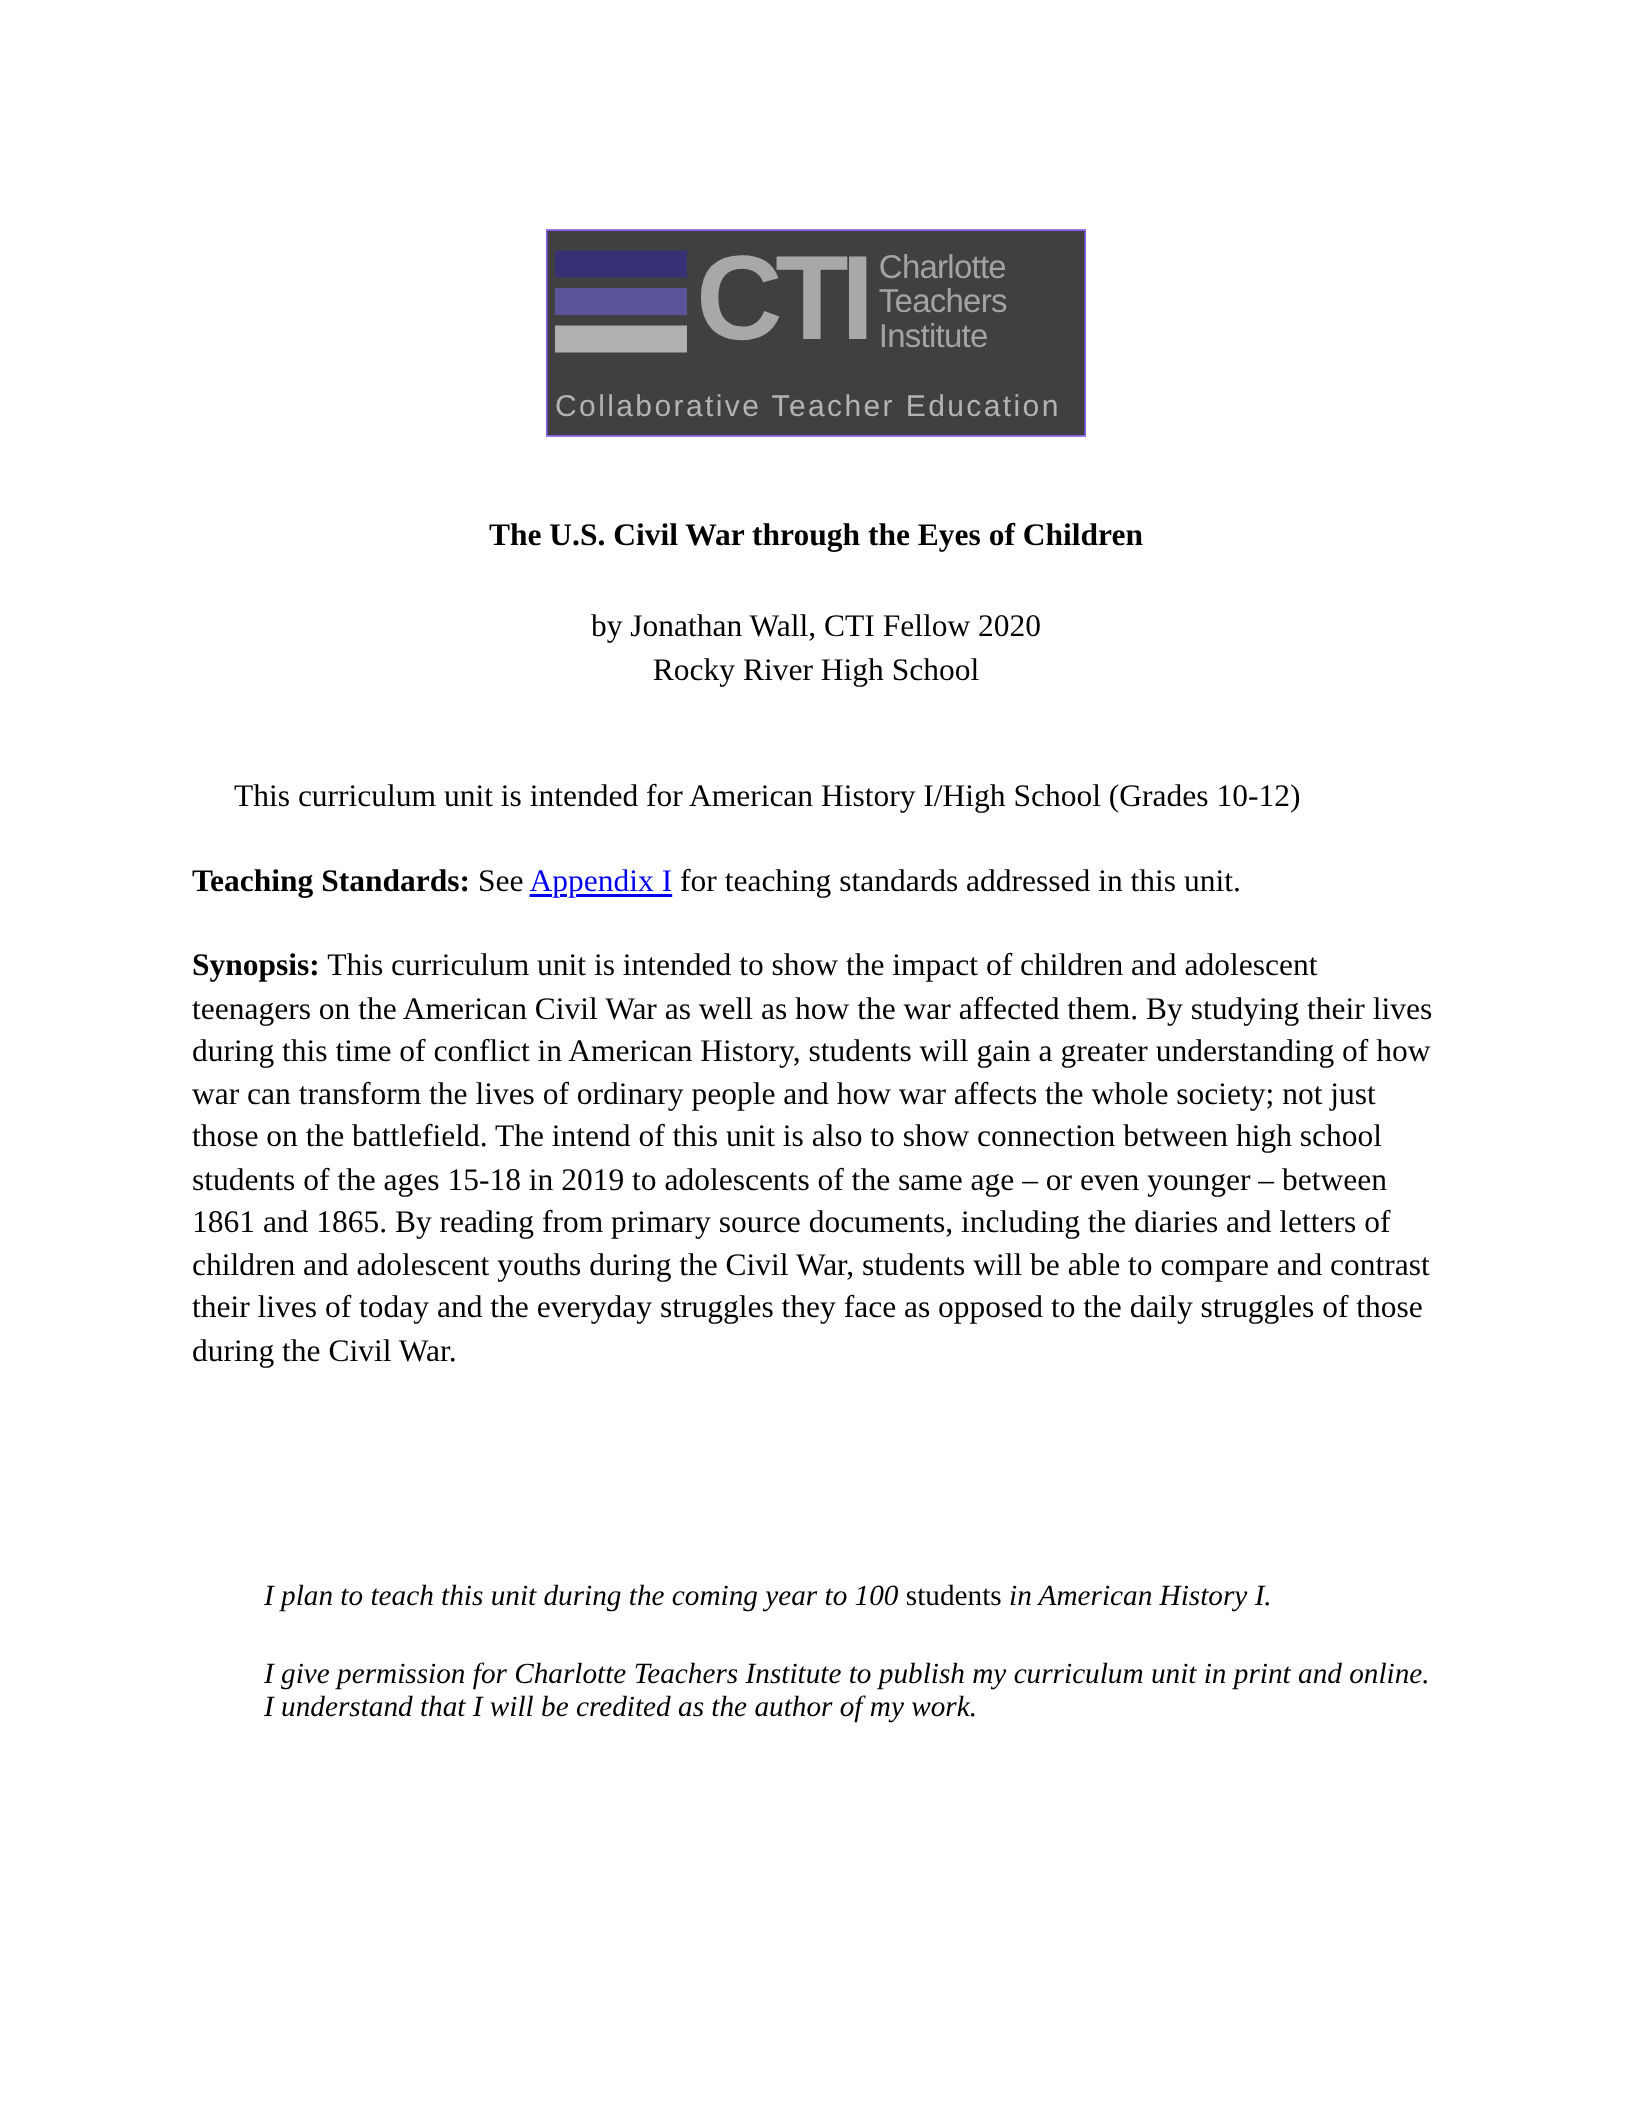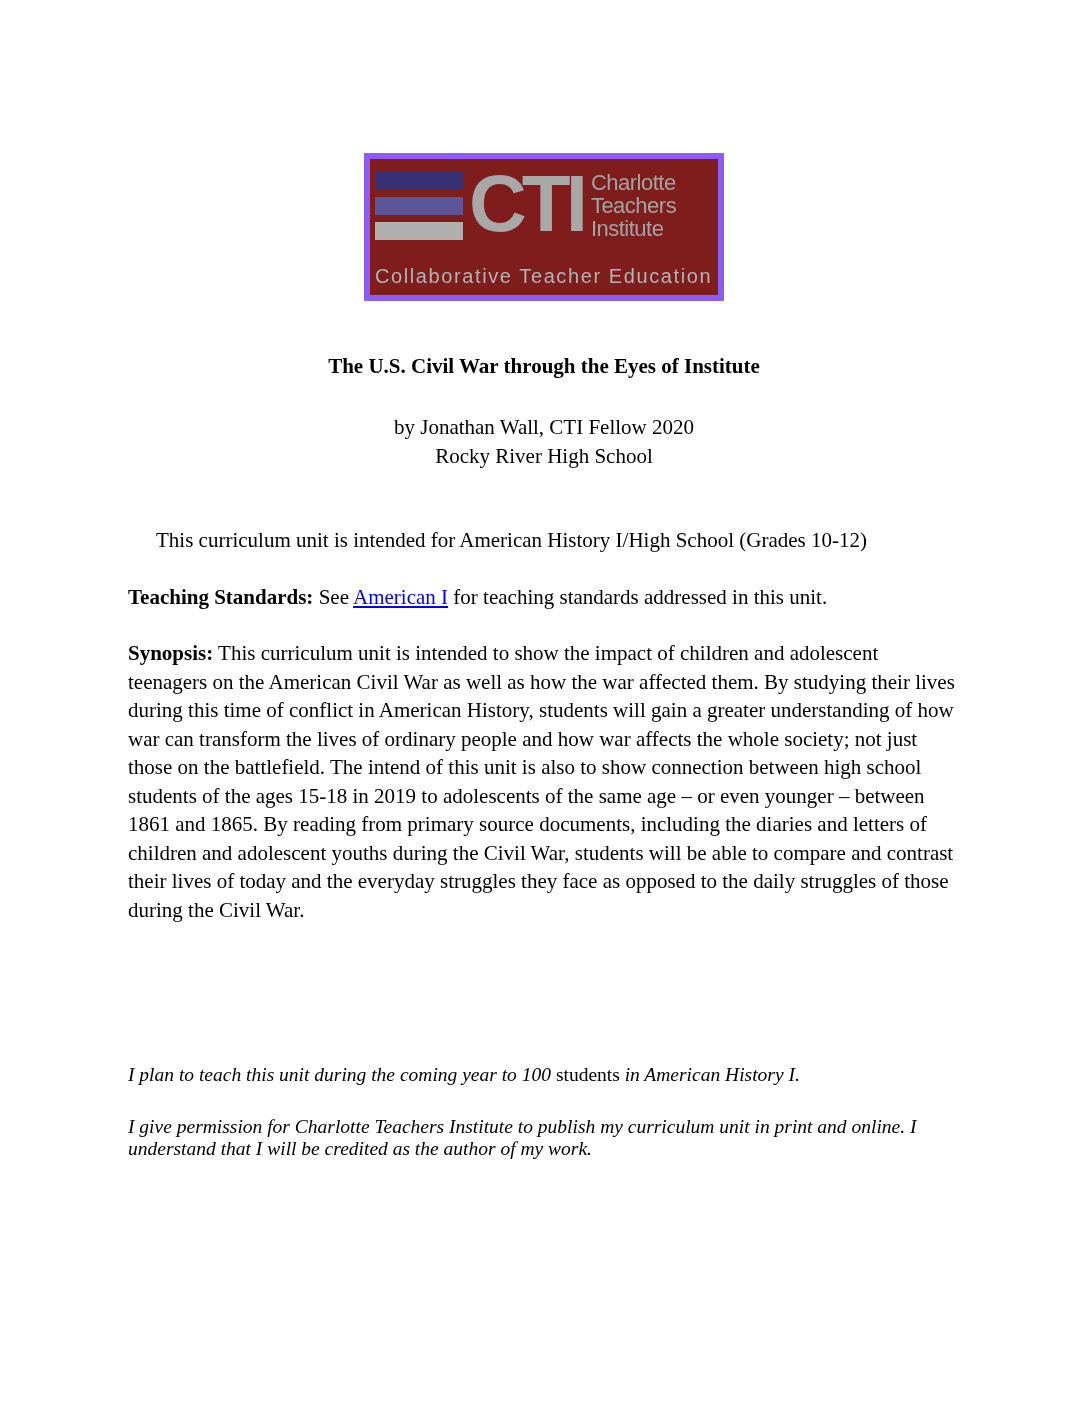--- a/index.html
+++ b/index.html
@@ -11,23 +11,23 @@
     overflow: hidden;
     font-family: "Liberation Serif", serif;
     font-size: 21px;
     color: #000000;
   }
 
   
   .logo-box {
     width: 360px;
     margin: 153px auto 0 auto;
-    border: 6px solid #8b5cf6;
+    border: 1px solid #8b5cf6;
     padding: 11px 6px 7px 5px;
-    background: #7f1d1d;
+    background: #404040;
   }
   .logo-top { display: flex; align-items: flex-start; }
   .logo-bars { display: flex; flex-direction: column; gap: 7px; margin-top: 2px; }
   .logo-bar { width: 88px; height: 18px; }
   .cti-letters {
     font-family: "Liberation Sans", sans-serif;
     font-weight: bold;
     font-size: 80px;
     line-height: 72px;
     letter-spacing: -5px;
@@ -60,20 +60,21 @@
 
   p.body-para { line-height: 28.5px; margin-top: 28px; text-align: left; }
   p.intro-para { margin-top: 56px; margin-left: 28px; }
   .bold-label { font-weight: bold; }
   a.appendix-link { text-decoration: underline; cursor: pointer; }
 
   p.italic-para {
     font-style: italic;
     font-size: 19.5px;
     line-height: 22px;
+    margin-left: 48px;
   }
   p.teach-para { margin-top: 140px; }
   p.permission-para { margin-top: 30px; }
   .upright { font-style: normal; }
 </style>
 </head>
 <body>
 
 <div class="page">
 
@@ -89,32 +90,32 @@
         <div>Charlotte</div>
         <div>Teachers</div>
         <div>Institute</div>
       </div>
     </div>
     <div class="logo-tagline" style="color: rgb(179, 179, 179);">Collaborative Teacher Education</div>
   </div>
 
   <div class="content">
 
-    <div class="doc-title">The U.S. Civil War through the Eyes of Institute</div>
+    <div class="doc-title">The U.S. Civil War through the Eyes of Children</div>
 
     <div class="byline">by Jonathan Wall, CTI Fellow 2020</div>
     <div class="school-line">Rocky River High School</div>
 
     <p class="body-para intro-para">
       <span>This curriculum unit is intended for American History I/High School (Grades 10-12)</span>
     </p>
 
 
     <p class="body-para">
-      <span class="bold-label">Teaching Standards:</span><span> See </span><a class="appendix-link" style="color: rgb(0, 0, 238);">American I</a><span> for teaching standards addressed in this unit.</span>
+      <span class="bold-label">Teaching Standards:</span><span> See </span><a class="appendix-link" style="color: rgb(0, 0, 238);">Appendix I</a><span> for teaching standards addressed in this unit.</span>
     </p>
 
     <p class="body-para">
       <span class="bold-label">Synopsis:</span><span> This curriculum unit is intended to show the impact of children and adolescent teenagers on the American Civil War as well as how the war affected them. By studying their lives during this time of conflict in American History, students will gain a greater understanding of how war can transform the lives of ordinary people and how war affects the whole society; not just those on the battlefield. The intend of this unit is also to show connection between high school students of the ages 15-18 in 2019 to adolescents of the same age – or even younger – between 1861 and 1865. By reading from primary source documents, including the diaries and letters of children and adolescent youths during the Civil War, students will be able to compare and contrast their lives of today and the everyday struggles they face as opposed to the daily struggles of those during the Civil War.</span>
     </p>
 
     <p class="italic-para teach-para">
       <span>I plan to teach this unit during the coming year to 100</span><span class="upright"> students </span><span>in American History I.</span>
     </p>
 

